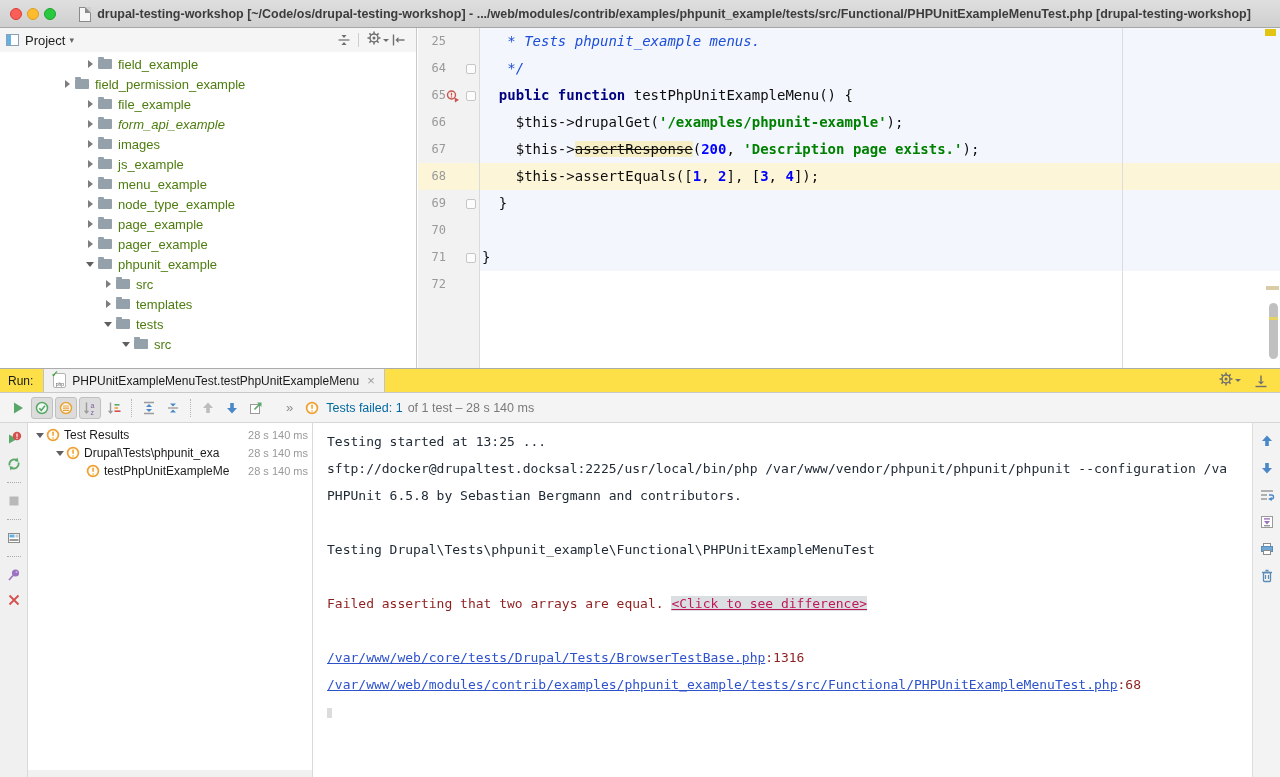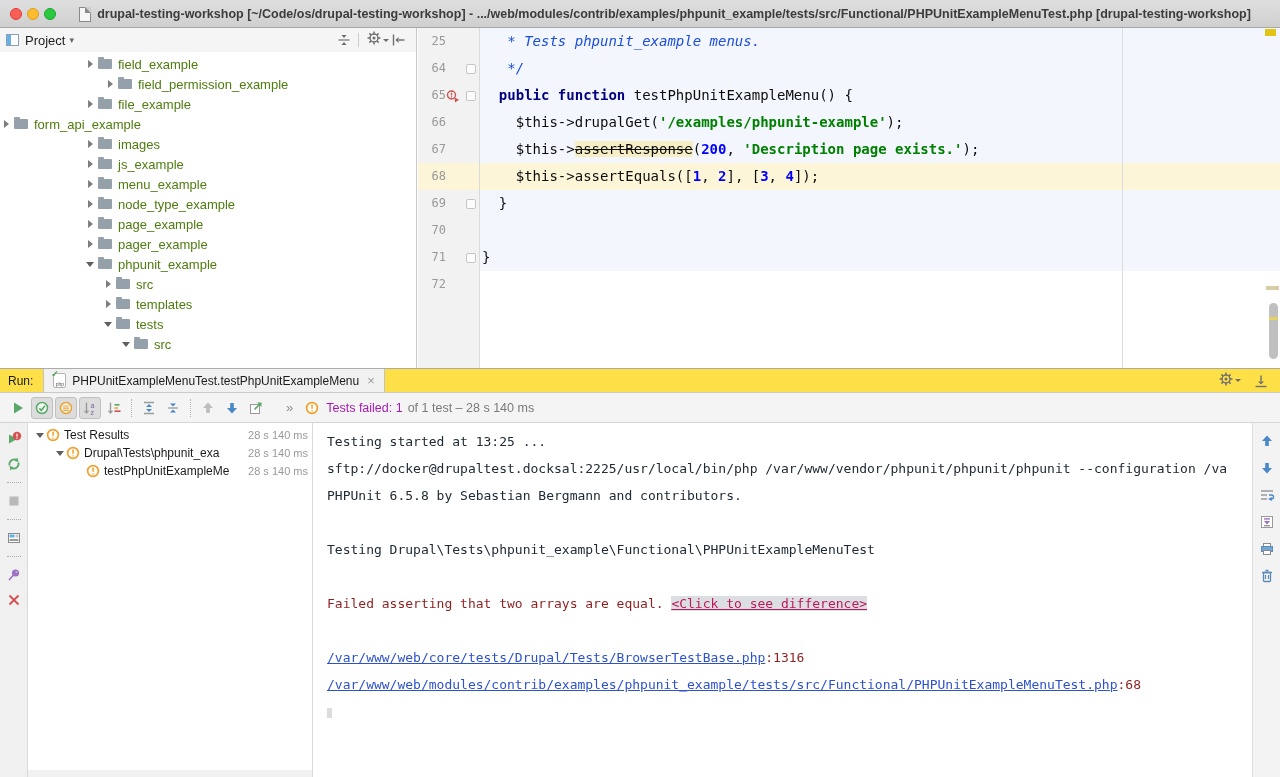--- a/index.html
+++ b/index.html
@@ -71,21 +71,21 @@
   .rt-right{display:flex;align-items:center;gap:10px;margin-right:10px;}
   .rtoolbar{height:30px;background:#f4f4f4;border-bottom:1px solid #d6d6d6;box-sizing:border-box;
     display:flex;align-items:center;padding-left:6px;}
   #run-toolbar-icons{display:flex;align-items:center;}
   .tbtn{width:22px;height:22px;display:flex;align-items:center;justify-content:center;border-radius:3px;
     margin:0 1px;border:1px solid transparent;box-sizing:border-box;}
   .tbtn.pressed{background:#dcdcdc;border-color:#c0c0c0;}
   .tsep{width:0;border-left:1px dotted #b5b5b5;height:18px;margin:0 5px;}
   .more{font-size:13px;color:#8c8c8c;margin:0 8px 0 18px;}
   .warnbadge{display:flex;align-items:center;margin-left:4px;}
-  .st-failed{color:#a21caf;font-size:12.5px;margin-left:7px;}
+  .st-failed{color:#0369a1;font-size:12.5px;margin-left:7px;}
   .st-rest{color:#7a7a7a;font-size:12.5px;margin-left:5px;}
   .left-strip{position:absolute;left:0;top:54px;bottom:0;width:28px;background:#f0f0f0;
     border-right:1px solid #d9d9d9;box-sizing:border-box;display:flex;flex-direction:column;
     align-items:center;padding-top:8px;gap:9px;}
   .ls-sep{width:14px;border-top:1px dotted #ababab;margin:1px 0;}
   .sicon{width:16px;height:16px;display:flex;align-items:center;justify-content:center;}
   .run-tree{position:absolute;left:28px;top:54px;bottom:0;width:285px;border-right:1px solid #d9d9d9;
     box-sizing:border-box;padding-top:3px;background:#fff;overflow:hidden;}
   .trow{height:18px;position:relative;display:flex;align-items:center;font-size:12px;color:#1c1c1c;}
   .trow .chev{width:12px;}
@@ -151,35 +151,35 @@
       </span>
   </div>
   <div id="project-tree" style="padding-top:2px;">
       <div class="prow" style="padding-left: 84px;">
         <span class="chev">
           <span class="tri-r"></span>
         </span>
         <span class="folder"></span>
         <span>field_example</span>
       </div>
-      <div class="prow" style="padding-left: 104px;">
+      <div class="prow" style="padding-left: 61px;">
         <span class="chev">
           <span class="tri-r"></span>
         </span>
         <span class="folder"></span>
         <span>field_permission_example</span>
       </div>
       <div class="prow" style="padding-left: 84px;">
         <span class="chev">
           <span class="tri-r"></span>
         </span>
         <span class="folder"></span>
         <span>file_example</span>
       </div>
-      <div class="prow" style="">
+      <div class="prow" style="padding-left: 84px; font-style: italic;">
         <span class="chev">
           <span class="tri-r"></span>
         </span>
         <span class="folder"></span>
         <span>form_api_example</span>
       </div>
       <div class="prow" style="padding-left: 84px;">
         <span class="chev">
           <span class="tri-r"></span>
         </span>

